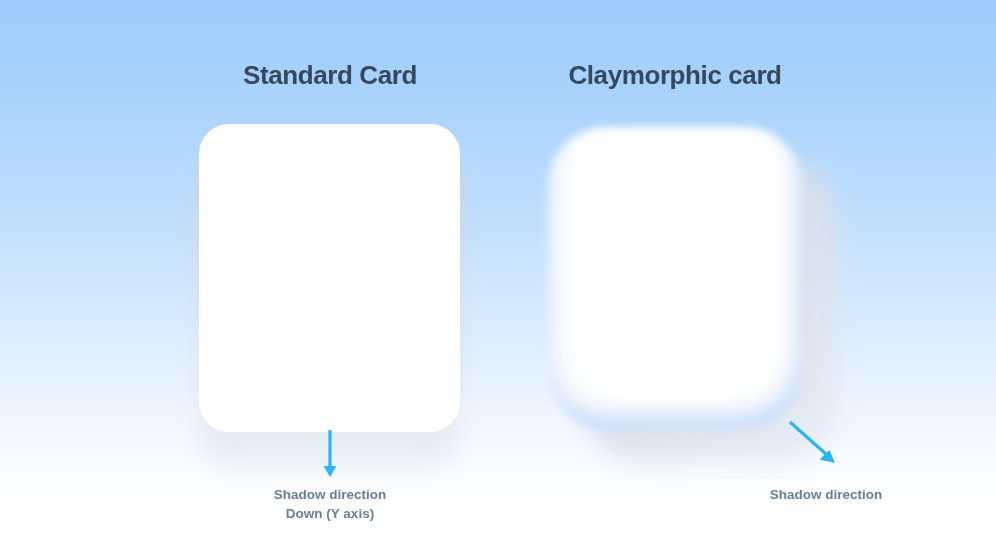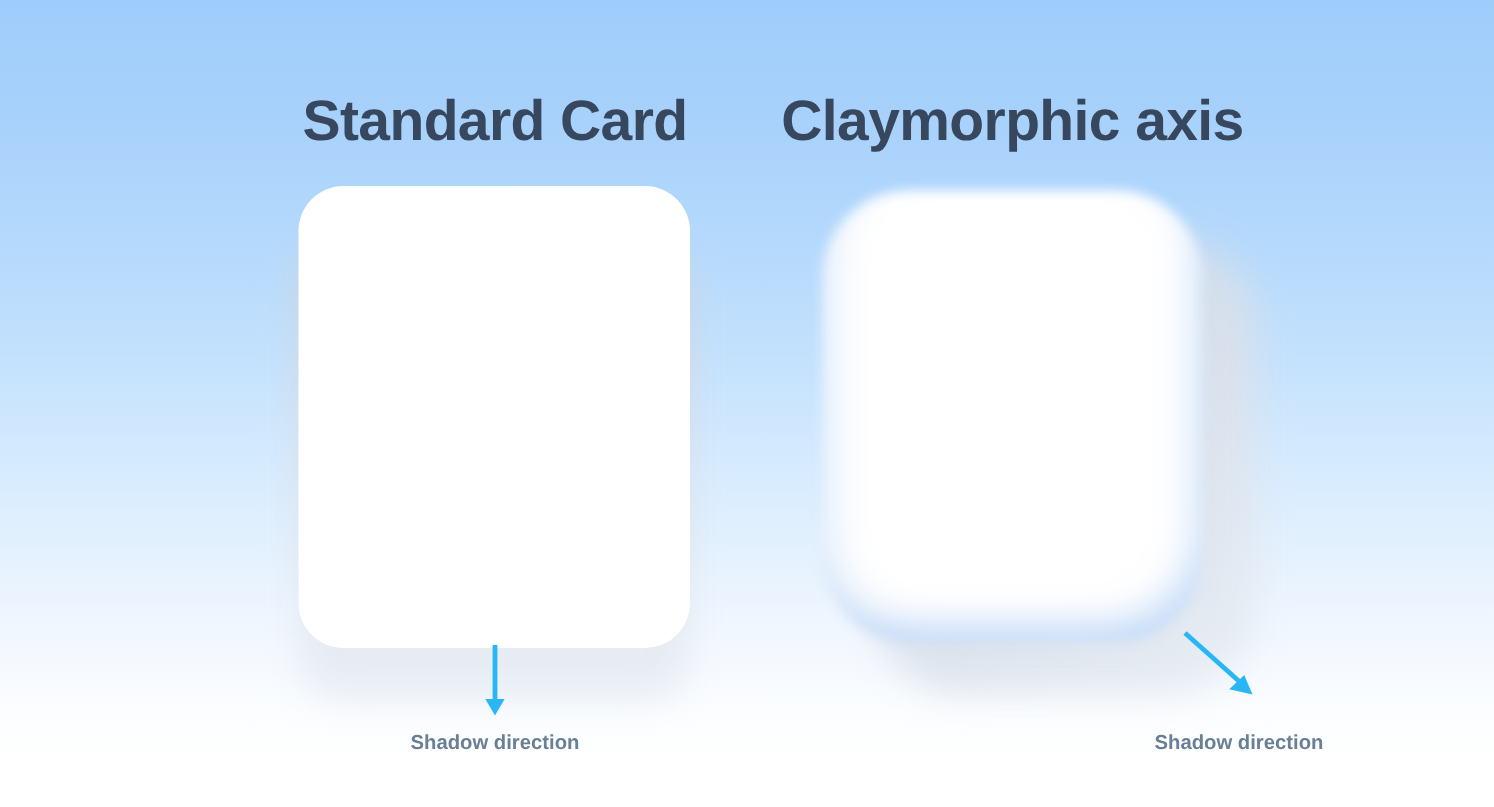--- a/index.html
+++ b/index.html
@@ -29,21 +29,21 @@
   .stage {
     position: absolute;
     inset: 0;
   }
 
   
   .heading {
     position: absolute;
     text-align: center;
     color: #37475e;
-    font-size: 38px;
+    font-size: 26px;
     font-weight: bold;
     letter-spacing: -0.4px;
     white-space: nowrap;
   }
   .heading-standard { left: 130px; top: 60px; width: 400px; }
   .heading-clay     { left: 475px; top: 60px; width: 400px; }
 
   
   .standard-wrap {
     position: absolute;
@@ -131,21 +131,21 @@
   .caption-clay     { left: 676px; top: 485px; width: 300px; }
   .caption-line { display: block; }
 </style>
 </head>
 <body>
 
 <div class="stage">
 
   <div class="heading heading-standard">Standard Card</div>
 
-  <div class="heading heading-clay">Claymorphic axis</div>
+  <div class="heading heading-clay">Claymorphic card</div>
 
   <div class="standard-wrap">
     <div class="standard-shadow"></div>
     <div class="standard-card"></div>
   </div>
 
   <div class="clay-wrap">
     <div class="clay-shadow"></div>
     <div class="clay-card"></div>
   </div>
@@ -155,19 +155,20 @@
     <path d="M24 49 L17.6 38 L30.4 38 Z" fill="#29b6f6"></path>
   </svg>
 
   <svg class="arrow arrow-diagonal" viewBox="0 0 56 52">
     <line x1="2" y1="2" x2="39" y2="35" stroke="#29b6f6" stroke-width="3.2" stroke-linecap="butt"></line>
     <path d="M47 43 L31.5 39.5 L41.5 30 Z" fill="#29b6f6"></path>
   </svg>
 
   <div class="caption caption-standard">
     <span class="caption-line">Shadow direction</span>
+    <span class="caption-line">Down (Y axis)</span>
   </div>
 
   <div class="caption caption-clay">
     <span class="caption-line">Shadow direction</span>
   </div>
 
 </div>
 
 </body></html>

